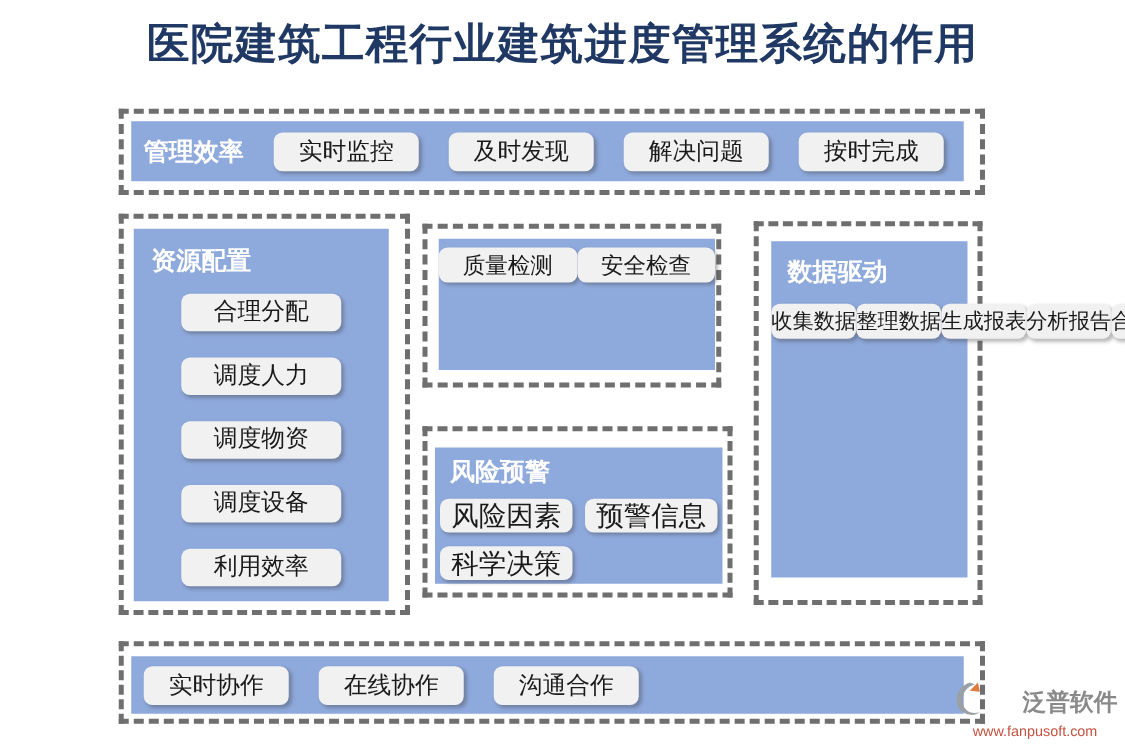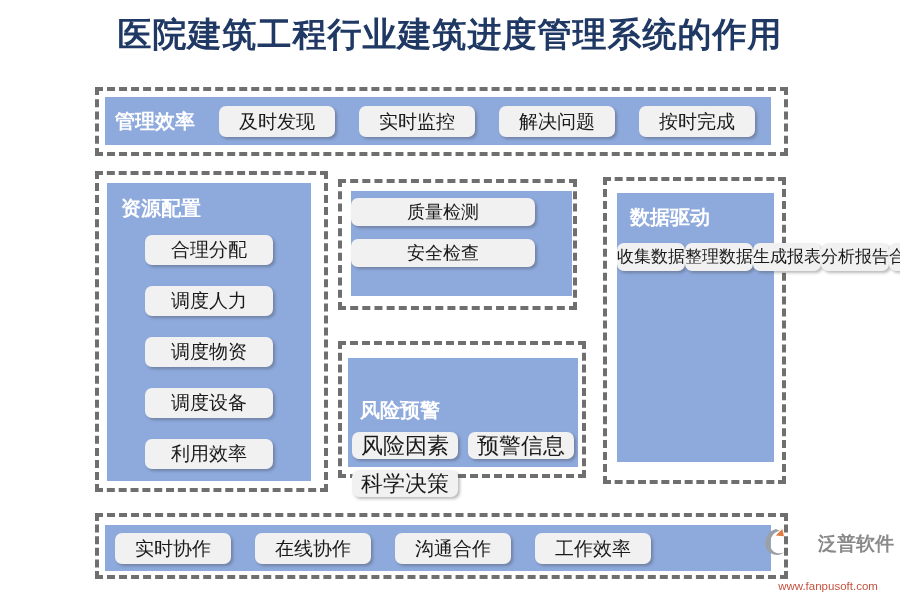--- a/index.html
+++ b/index.html
@@ -40,56 +40,56 @@
   #sec-resource { left:95px; top:171px; width:233px; height:321px; }
   #sec-resource .blue-fill { left:8px; top:8px; width:204px; height:298px; }
   #sec-resource .panel-label { display:block; padding:12px 0 0 14px; }
   #sec-resource .stack { margin-top:13px; display:flex; flex-direction:column; align-items:center; row-gap:21px; }
   #sec-resource .pill { width:128px; height:30px; line-height:30px; font-size:19px; }
 
   
   #sec-quality { left:338px; top:179px; width:239px; height:131px; }
   #sec-quality .blue-fill { left:9px; top:8px; width:221px; height:105px; }
   #sec-quality .panel-label { display:block; padding:8px 0 0 12px; }
-  #sec-quality .stack { margin-top:7px; display:flex; flex-direction:column; row-gap:13px; }
+  #sec-quality .stack { margin-top:7px; display:flex; flex-direction:row; align-items:center; row-gap:13px; }
   #sec-quality .pill { width:184px; height:28px; line-height:28px; font-size:18px; }
 
   
   #sec-risk { left:338px; top:341px; width:248px; height:137px; }
   #sec-risk .blue-fill { left:6px; top:13px; width:230px; height:109px; }
-  #sec-risk .panel-label { display:block; padding:6px 0 0 12px;margin-top:33px; }
+  #sec-risk .panel-label { display:block; padding:6px 0 0 12px; }
   #sec-risk .grid { margin:8px auto 0; display:grid; grid-template-columns:repeat(2,106px);
     gap:11px 10px; justify-content:center; }
   #sec-risk .pill { height:27px; line-height:27px; font-size:22px; }
 
   
   #sec-data { left:603px; top:177px; width:183px; height:307px; }
   #sec-data .blue-fill { left:10px; top:12px; width:157px; height:269px; }
   #sec-data .panel-label { display:block; padding:11px 0 0 13px; }
   #sec-data .stack { margin-top:12px; display:flex; flex-direction:row; align-items:center; row-gap:10px; }
   #sec-data .pill { width:134px; height:28px; line-height:28px; font-size:17px; }
 
   
   .watermark { position:absolute; right:6px; bottom:8px; width:132px; text-align:center; z-index:5; }
   .watermark .row { display:flex; align-items:center; justify-content:space-between; column-gap:2px; }
   .watermark .brand { font-size:19px; font-weight:bold; color:#8A8A8A; }
-  .watermark .url { font-size:11.5px; color:#C3523F; margin-top:19px; }
+  .watermark .url { font-size:11.5px; color:#C3523F; margin-top:1px; }
 </style>
 </head>
 <body>
 
 <div class="canvas">
 
   <h1 class="page-title">医院建筑工程行业建筑进度管理系统的作用</h1>
 
   <section class="dashed" id="sec-efficiency">
     <div class="blue-fill">
       <span class="band-label">管理效率</span>
+      <span class="pill">实时监控</span>
       <span class="pill">及时发现</span>
-      <span class="pill">实时监控</span>
       <span class="pill">解决问题</span>
       <span class="pill">按时完成</span>
     </div>
   </section>
 
   <section class="dashed" id="sec-resource">
     <div class="blue-fill">
       <span class="panel-label">资源配置</span>
       <div class="stack">
         <span class="pill">合理分配</span>
@@ -132,21 +132,20 @@
         <span class="pill">合理决策</span>
       </div>
     </div>
   </section>
 
   <section class="dashed" id="sec-team">
     <div class="blue-fill">
       <span class="pill">实时协作</span>
       <span class="pill">在线协作</span>
       <span class="pill">沟通合作</span>
-      <span class="pill">工作效率</span>
     </div>
   </section>
 
   <div class="watermark">
     <div class="row">
       <span>
         <svg width="26" height="30" viewBox="0 0 32 36" aria-hidden="true">
           <path fill="#9AA0A6" d="M17 2 C7 5 2 15 5 25 C8 33 20 37 27 31 C19 34 10 30 10 20 C10 12 14 6 22 4 Z"></path>
           <path fill="#E07A3F" d="M17 10 l8 -8 2 9 z"></path>
         </svg>

